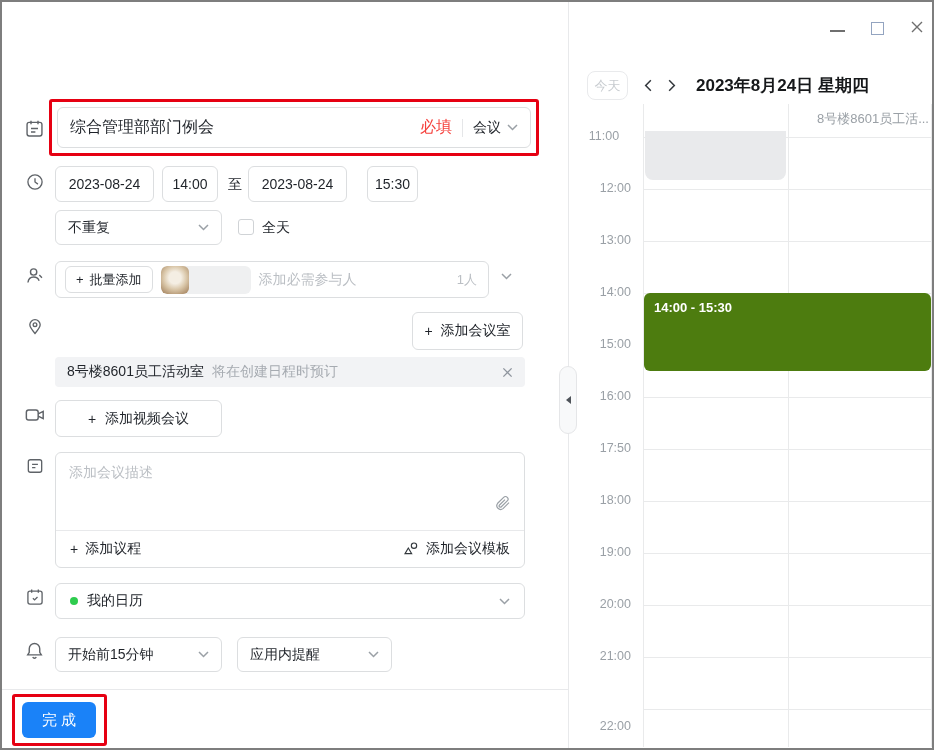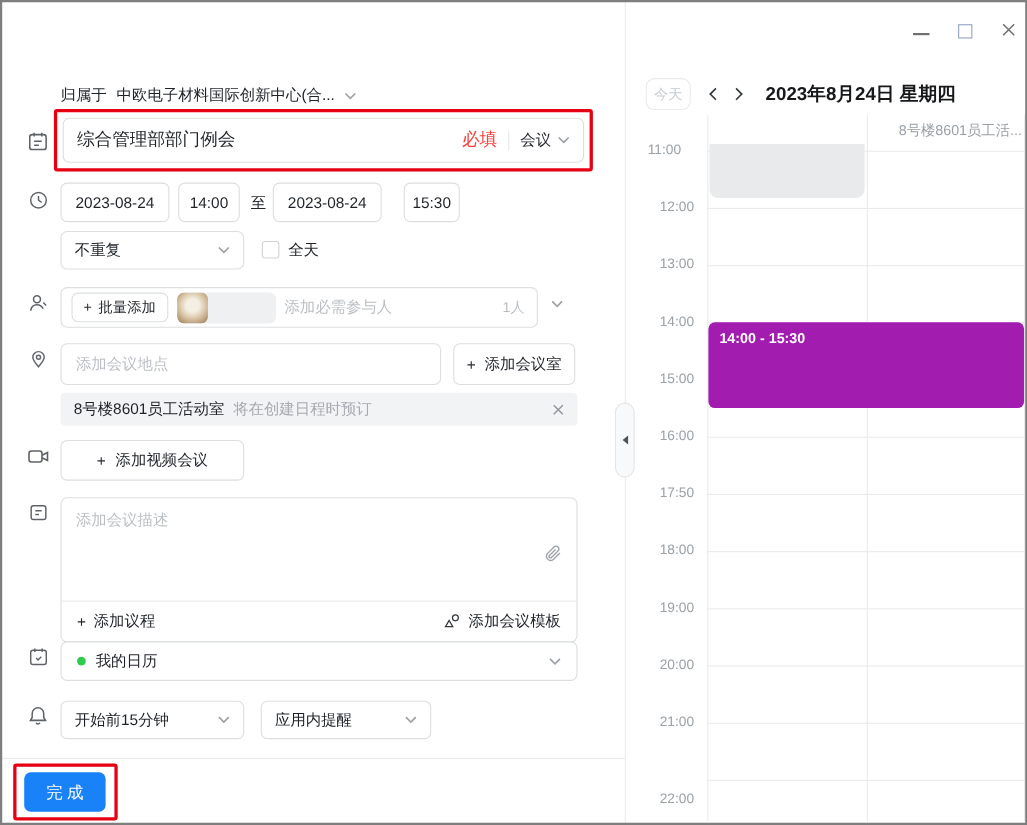--- a/index.html
+++ b/index.html
@@ -49,21 +49,21 @@
   .avatar-chip { height:28px; width:90px; background:#eff0f1; border-radius:6px; display:flex; align-items:center; overflow:hidden; }
   .avatar { width:28px; height:28px; border-radius:6px;
     background: radial-gradient(circle at 50% 42%, #f4eee3 28%, #d9c6a8 55%, #a3815c 95%); }
   .part-ph { flex:1; }
   .part-count { color:#bbbfc4; font-size:13px; margin-right:2px; }
 
   .tag-row { left:55px; top:357px; width:470px; height:30px; background:#f2f3f5; border-radius:4px; display:flex; align-items:center; padding:0 12px; }
   .tag-name { color:#1f2329; }
   .tag-note { color:#a6abb1; margin-left:8px; flex:1; }
 
-  .desc-card { left:55px; top:452px; width:470px; height:132px; border:1px solid #dcdee0; border-radius:6px; }
+  .desc-card { left:55px; top:452px; width:470px; height:116px; border:1px solid #dcdee0; border-radius:6px; }
   .desc-ph { position:absolute; left:13px; top:11px; color:#bbbfc4; }
   .clip { position:absolute; right:13px; top:42px; color:#9aa0a6; }
   .desc-footer { position:absolute; left:0; right:0; bottom:0; height:37px; border-top:1px solid #e8e9eb; display:flex; align-items:center; justify-content:space-between; padding:0 14px; }
   .foot-btn { display:flex; align-items:center; gap:7px; cursor:pointer; }
 
   .dot { width:8px; height:8px; border-radius:50%; background:#2ecc4e; margin-right:9px; }
   .chev-right-end { margin-left:auto; }
 
   .divider-h { left:0; top:689px; width:568px; height:1px; background:#e8e9eb; }
   .submit-btn { left:22px; top:702px; width:74px; height:36px; border-radius:6px; background:#1a82f8; color:#fff; font-size:15px; letter-spacing:4px; display:flex; align-items:center; justify-content:center; padding-left:4px; cursor:pointer; z-index:6; }
@@ -107,29 +107,20 @@
     </div>
   <div class="wc">
     <svg width="16" height="16" viewBox="0 0 16 16">
         <path d="M3 3 L13 13 M13 3 L3 13" stroke="#6f6f6f" stroke-width="1.4"></path>
       </svg>
   </div>
 </div>
 
 <div class="left-panel">
 
-  <div class="abs belong-row">
-    <span class="belong-prefix">归属于</span>
-    <span class="belong-value">中欧电子材料国际创新中心(合...</span>
-    <span class="chev">
-        <svg width="11" height="7" viewBox="0 0 11 7" fill="none" stroke="#9aa0a6" stroke-width="1.5">
-          <path d="M1 1l4.5 4.5L10 1"></path>
-        </svg>
-      </span>
-  </div>
 
   <div class="abs red-box red-box-1" style="border-color: rgb(230, 0, 18);"></div>
   <svg class="abs icon-col" style="left:24px; top:118px;" width="21" height="21" viewBox="0 0 24 24" fill="none" stroke="#5f6368" stroke-width="1.6">
     <rect x="3.5" y="5" width="17" height="15.5" rx="2.5"></rect>
       <path d="M8 3v4M16 3v4M8 12h8M8 16h5"></path>
   </svg>
   <div class="abs field title-field">
     <span class="title-text">综合管理部部门例会</span>
     <span class="required-label" style="color: rgb(245, 65, 61);">必填</span>
     <span class="vsep"></span>
@@ -191,23 +182,20 @@
   <span class="abs chev" style="left:501px; top:273px;">
       <svg width="11" height="7" viewBox="0 0 11 7" fill="none" stroke="#9aa0a6" stroke-width="1.5">
         <path d="M1 1l4.5 4.5L10 1"></path>
       </svg>
     </span>
 
   <svg class="abs icon-col" style="left:25px; top:316px;" width="20" height="20" viewBox="0 0 24 24" fill="none" stroke="#5f6368" stroke-width="1.6">
     <path d="M12 21C8.2 16.6 5.8 13.6 5.8 10.6a6.2 6.2 0 1 1 12.4 0c0 3-2.4 6-6.2 10.4z"></path>
       <circle cx="12" cy="10.5" r="2.2"></circle>
   </svg>
-  <div class="abs field" style="left:55px; top:312px; width:346px; height:38px; padding:0 13px;">
-    <span class="ph">添加会议地点</span>
-  </div>
   <div class="abs field centered" style="left:412px; top:312px; width:111px; height:38px; gap:8px; cursor:pointer;">
     <span>+</span>
     <span>添加会议室</span>
   </div>
 
   <div class="abs tag-row">
     <span class="tag-name">8号楼8601员工活动室</span>
     <span class="tag-note">将在创建日程时预订</span>
     <span class="xicon" style="cursor: pointer;">
         <svg width="11" height="11" viewBox="0 0 12 12" fill="none" stroke="#8f959e" stroke-width="1.4">
@@ -330,16 +318,16 @@
       <div class="tlabel" style="top: 545px;">19:00</div>
       <div class="hline" style="top: 605px;"></div>
       <div class="tlabel" style="top: 597px;">20:00</div>
       <div class="hline" style="top: 657px;"></div>
       <div class="tlabel" style="top: 649px;">21:00</div>
       <div class="hline" style="top: 709px;"></div>
       <div class="tlabel" style="top: 701px; margin-top: 18px;">22:00</div>
     </div>
 
   <div class="busy-block" id="busy" style="top: 131px; height: 49.3333px;"></div>
-  <div class="event-block" id="event" style="top: 293px; height: 78px; background: #a21caf;">
+  <div class="event-block" id="event" style="top: 293px; height: 78px; background: #4d7c0f;">
     <div class="event-label">14:00 - 15:30</div>
   </div>
 </div>
 
 </body></html>

